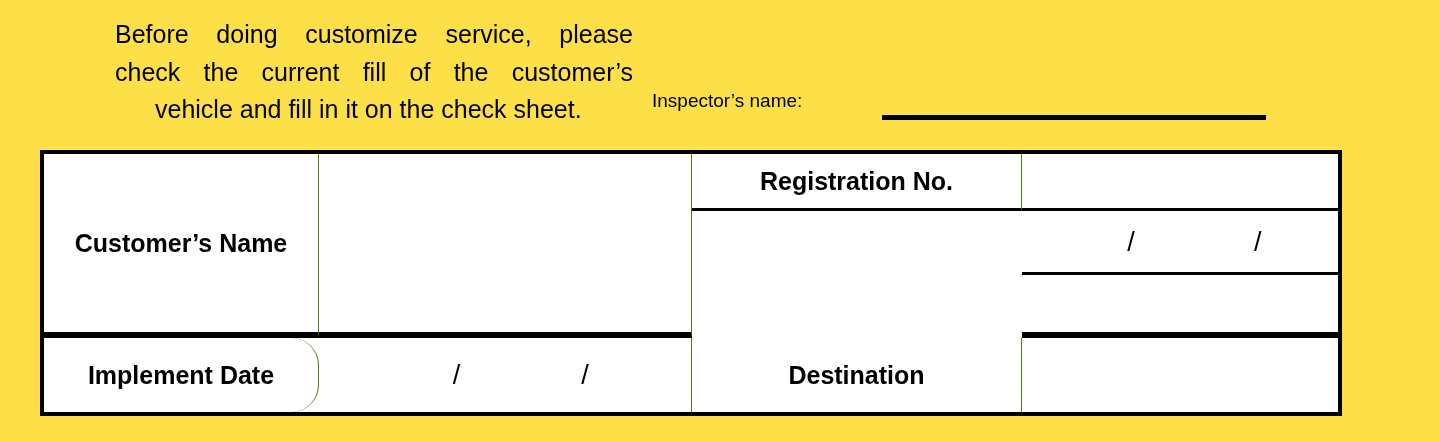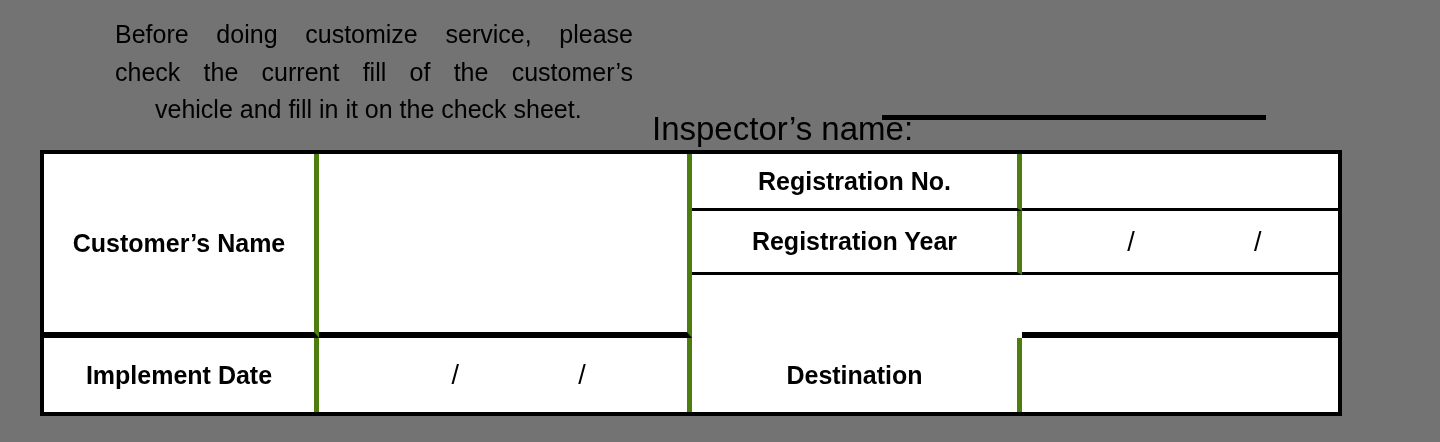--- a/index.html
+++ b/index.html
@@ -9,21 +9,21 @@
     height: 442px;
     background: #ffffff;
     font-family: "Liberation Sans", sans-serif;
     color: #000000;
     overflow: hidden;
   }
   .canvas {
     position: relative;
     width: 1440px;
     height: 442px;
-    background: #737373;
+    background: #fde047;
   }
 
   
   .intro {
     position: absolute;
     left: 115px;
     top: 16px;
     width: 518px;
     font-size: 25px;
     line-height: 37.5px;
@@ -37,24 +37,23 @@
   .intro .line.last {
     text-align-last: left;
     margin-left: 40px;
   }
 
   
   .inspector {
     position: absolute;
     left: 652px;
     top: 90px;
-    font-size: 33px;
+    font-size: 19px;
     font-weight: 400;
     white-space: nowrap;
-    margin-top: 20px;
   }
   .inspector-underline {
     position: absolute;
     left: 882px;
     top: 115px;
     width: 384px;
     height: 5px;
     background: #000000;
   }
 
@@ -73,21 +72,21 @@
     background: #ffffff;
   }
   .cell {
     box-sizing: border-box;
     position: relative;
     display: flex;
     align-items: center;
     justify-content: center;
     overflow: hidden;
   }
-  .b-r  { border-right: 5px solid #4d7c0f; }
+  .b-r  { border-right: 1px solid #4d7c0f; }
   .b-b  { border-bottom: 3px solid #000000; }
   .b-bt { border-bottom: 6px solid #000000; } 
   .label {
     font-weight: 700;
     font-size: 25px;
     text-align: center;
     white-space: nowrap;
   }
   .span3 { grid-row: 1 / span 3; }
 
@@ -127,33 +126,30 @@
       <span></span>
     </div>
 
     <div class="cell b-r b-b" style="grid-column: 3; grid-row: 1;">
       <span class="label">Registration No.</span>
     </div>
     <div class="cell b-b" style="grid-column: 4; grid-row: 1;">
       <span></span>
     </div>
 
-    <div class="cell b-r b-b" style="grid-column: 3; grid-row: 2;">
-      <span class="label">Registration Year</span>
-    </div>
     <div class="cell" style="grid-column: 4; grid-row: 2; border-bottom: 3px solid #000;">
       <span class="slash s2a">/</span>
       <span class="slash s2b">/</span>
     </div>
 
     <div class="cell b-bt" style="grid-column: 4; grid-row: 3;">
       <span></span>
     </div>
 
-    <div class="cell b-r" style="grid-column: 1; grid-row: 4;">
+    <div class="cell b-r" style="grid-column: 1; grid-row: 4; border-radius: 27px;">
       <span class="label">Implement Date</span>
     </div>
     <div class="cell b-r" style="grid-column: 2; grid-row: 4;">
       <span class="slash s1a">/</span>
       <span class="slash s1b">/</span>
     </div>
 
     <div class="cell b-r" style="grid-column: 3; grid-row: 4;">
       <span class="label">Destination</span>
     </div>

